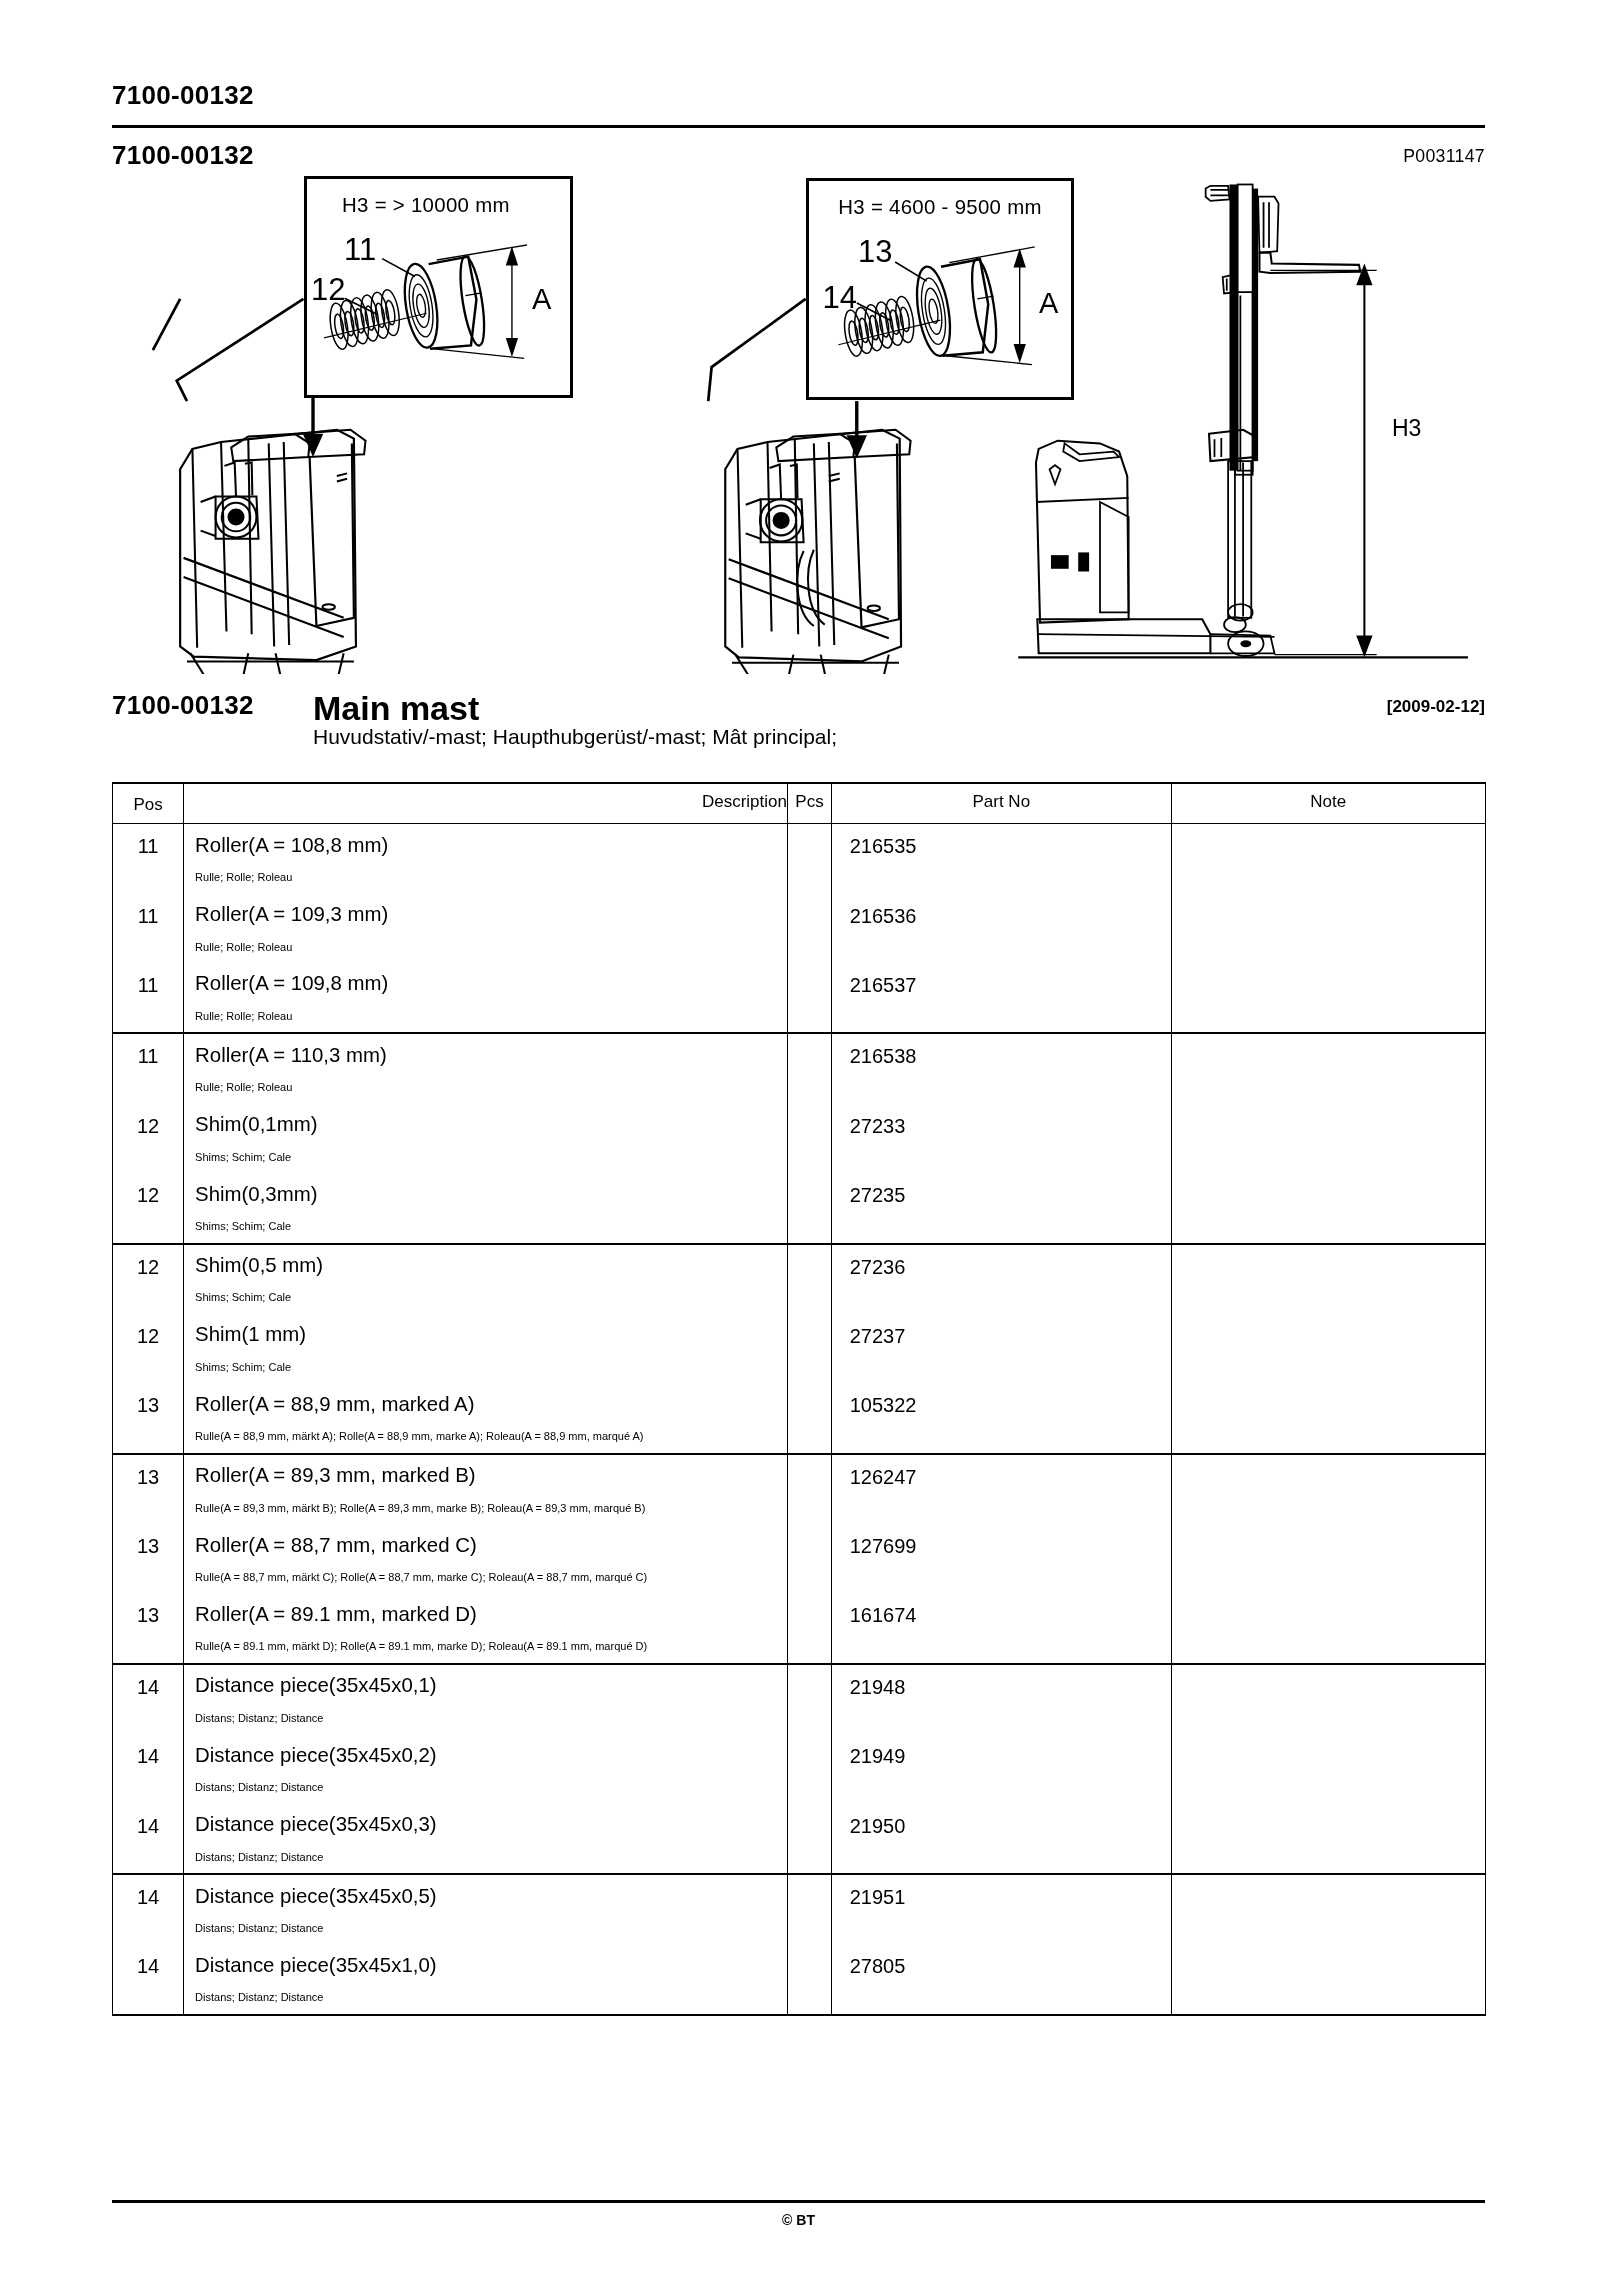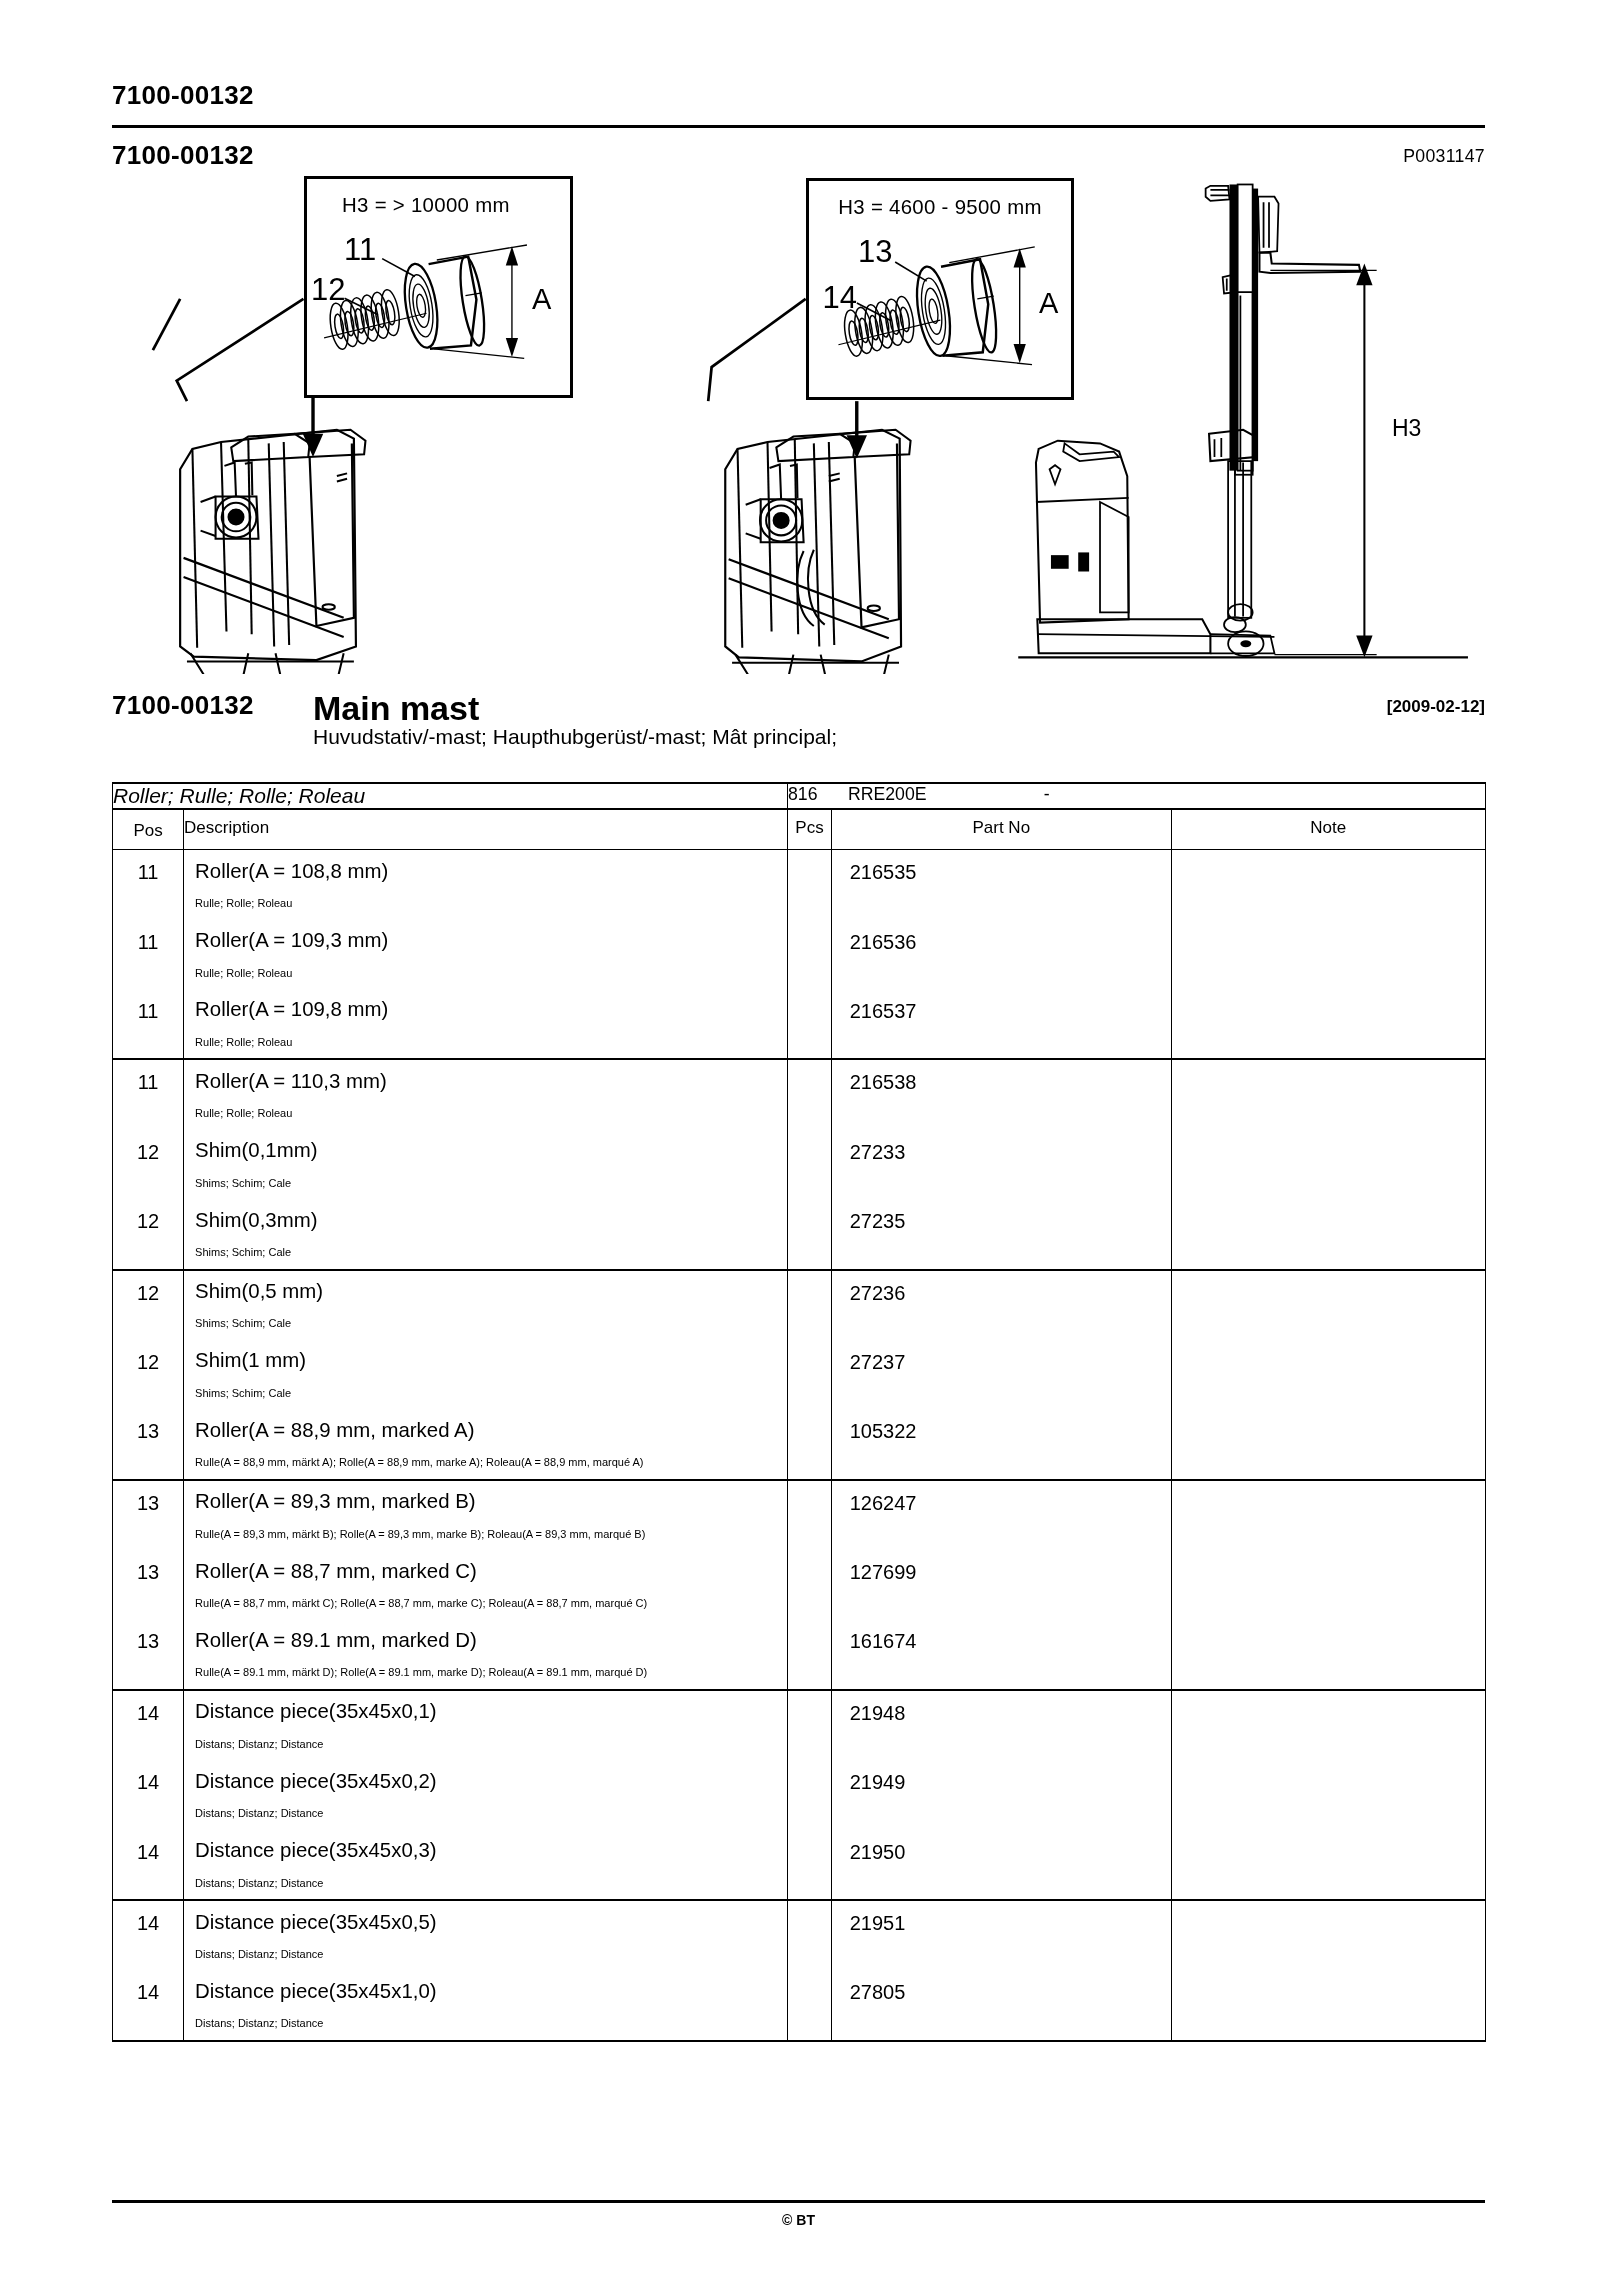--- a/index.html
+++ b/index.html
@@ -397,31 +397,23 @@
 
   <div class="title-block">
     <div class="t-id">7100-00132</div>
     <div class="t-name">Main mast</div>
     <div class="t-date">[2009-02-12]</div>
     <div class="t-sub">Huvudstativ/-mast; Haupthubgerüst/-mast; Mât principal;</div>
   </div>
 
   <table class="parts-table">
     <tbody>
-      <tr class="grp-row">
-        <td colspan="2" class="grp-name">Roller; Rulle; Rolle; Roleau</td>
-        <td colspan="3" class="grp-model">
-          <span class="m-code">816</span>
-          <span class="m-name">RRE200E</span>
-          <span class="m-dash">-</span>
-        </td>
-      </tr>
       <tr class="colhead">
         <td class="c-pos">Pos</td>
-        <td class="c-desc" style="text-align:left;padding:7.5px 0 8.2px 0 !important;">Description</td>
+        <td class="c-desc" style="text-align:right;padding:7.5px 0 8.2px 0 !important;">Description</td>
         <td class="c-pcs">Pcs</td>
         <td class="c-part" style="text-align:center;padding:7.5px 0 8.2px 0 !important;">Part No</td>
         <td class="c-note">Note</td>
       </tr>
 
     <tr class="drow">
           <td class="c-pos">11</td>
           <td class="c-desc">
             <div class="d-main">Roller(A = 108,8 mm)</div>
             <div class="d-sub">Rulle; Rolle; Roleau</div>

